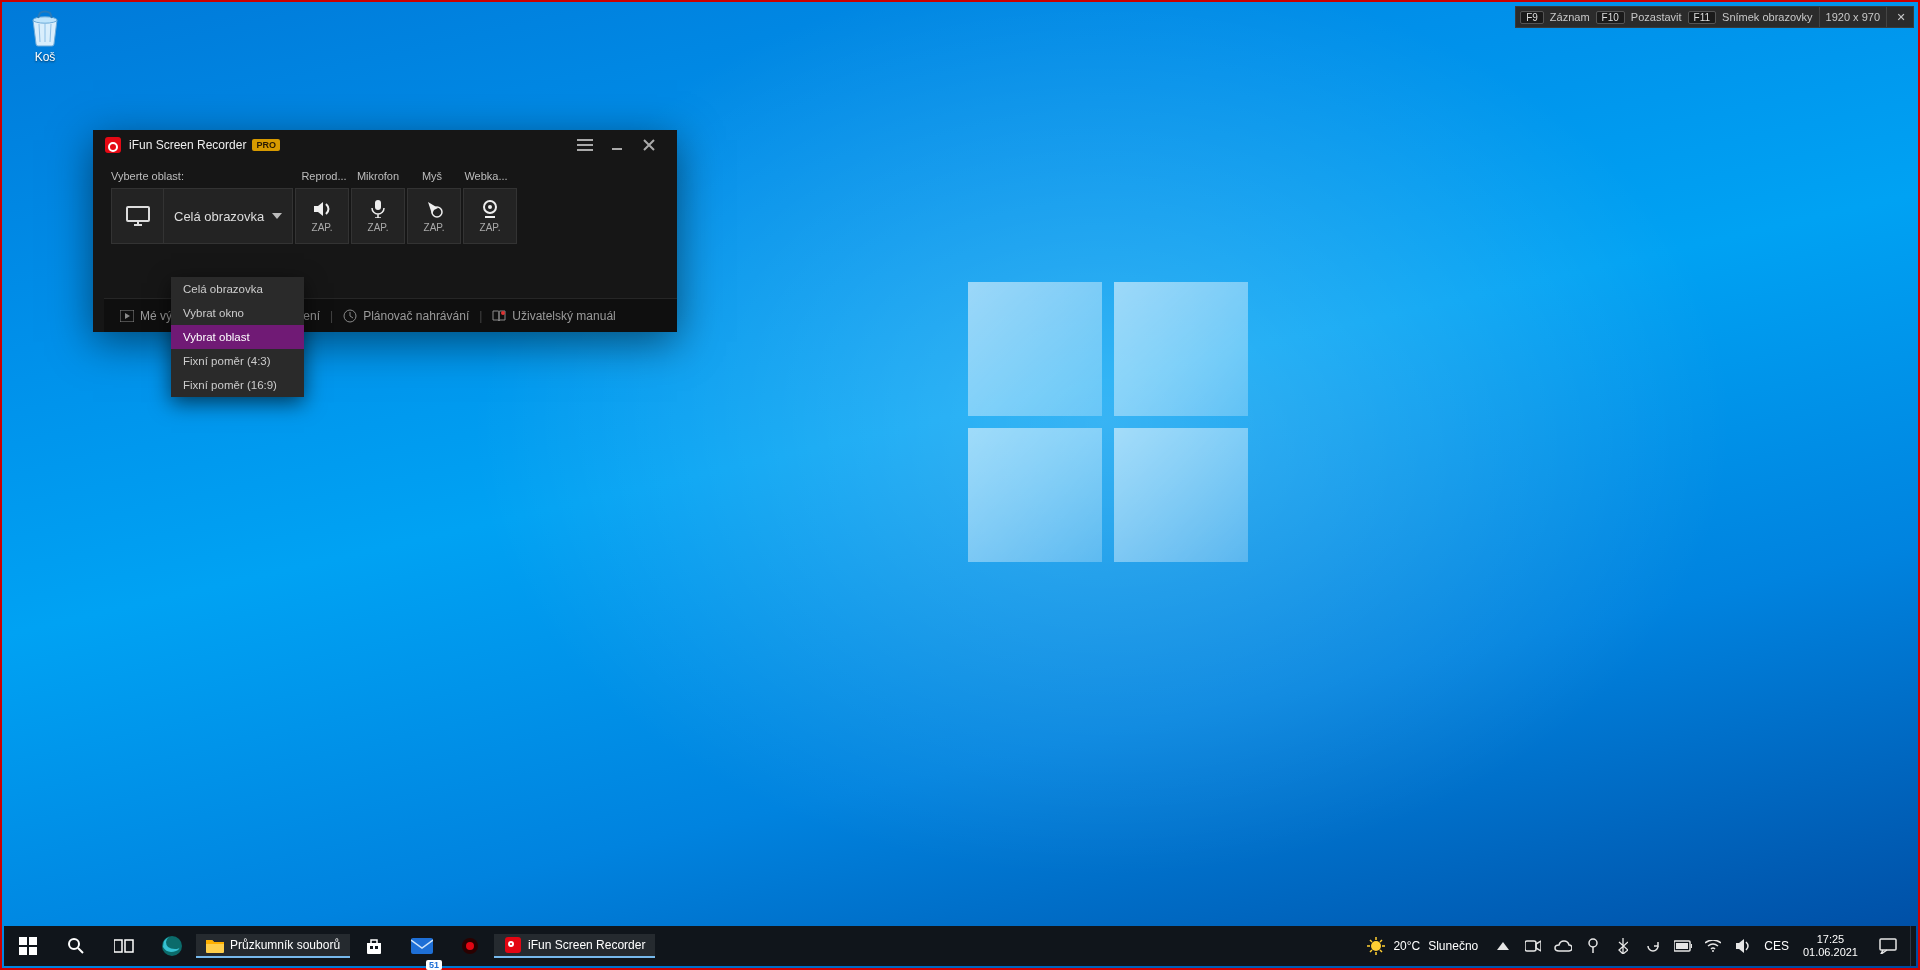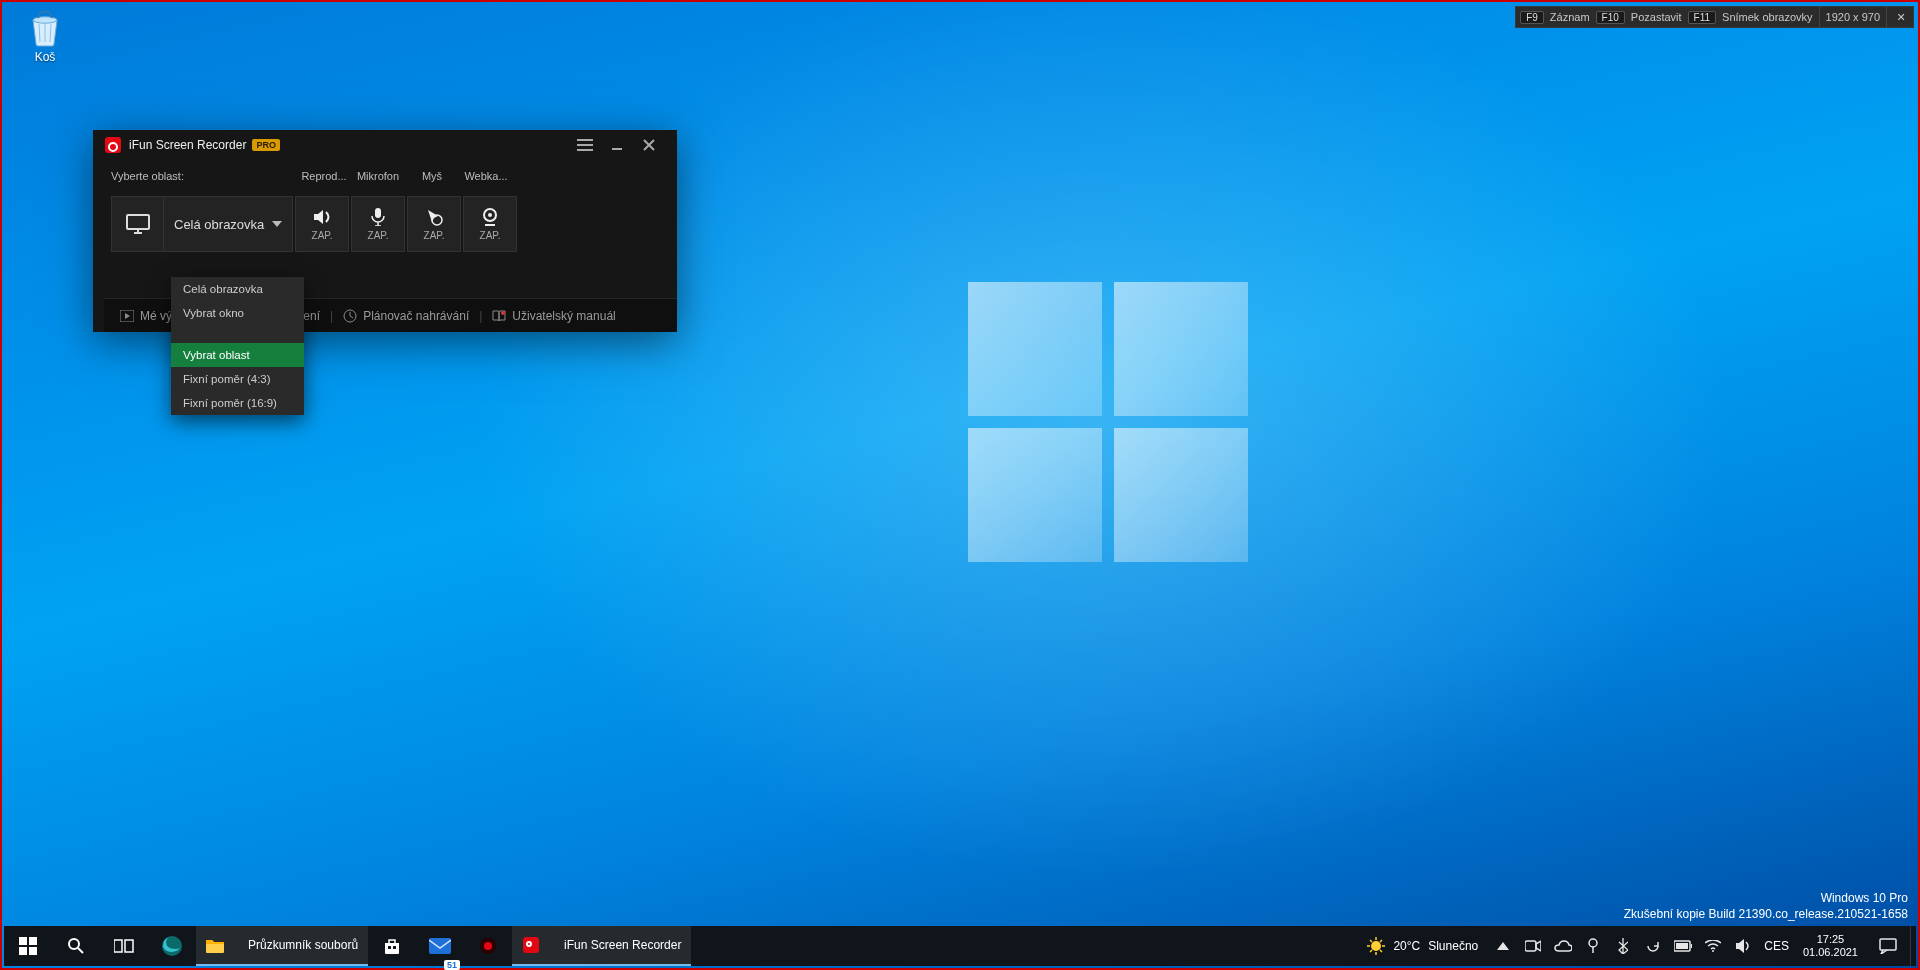--- a/index.html
+++ b/index.html
@@ -42,21 +42,21 @@
 .titlebar { height:30px; display:flex; align-items:center; padding:0 12px; }
 .titlebar .appicon { width:16px; height:16px; background:#e50914; border-radius:3px; position:relative; margin-right:8px; }
 .titlebar .appicon::after{content:"";position:absolute;left:3px;top:5px;width:6px;height:6px;border:2px solid #fff;border-radius:50%}
 .titlebar .title { font-size:12px; color:#eee; }
 .titlebar .pro { margin-left:6px; background:#d79a00; color:#2a1a00; font-size:9px; font-weight:700; padding:1px 4px; border-radius:2px; }
 .titlebar .spacer { flex:1; }
 .titlebar .winbtn { width:32px; height:30px; display:flex; align-items:center; justify-content:center; color:#aaa; cursor:pointer; }
 
 .body { display:flex; padding:10px 18px 0 18px; }
 .left { flex:1; }
-.labels { display:flex; font-size:11px; color:#bdbdbd; margin-bottom:14px; }
+.labels { display:flex; font-size:11px; color:#bdbdbd; margin-bottom:6px; }
 .labels .areaLbl { width:186px; }
 .labels .col { width:54px; text-align:center; overflow:hidden; white-space:nowrap; }
 
 .controls { display:flex; gap:2px; }
 .area-btn { display:flex; height:56px; }
 .area-btn .mon { width:52px; background:#232323; display:flex; align-items:center; justify-content:center; border:1px solid #333; border-right:none; }
 .area-btn .sel { width:130px; background:#232323; border:1px solid #333; display:flex; align-items:center; justify-content:space-between; padding:0 10px; font-size:13px; cursor:pointer; }
 
 .opt { width:54px; height:56px; background:#232323; border:1px solid #333; display:flex; flex-direction:column; align-items:center; justify-content:center; gap:4px; cursor:pointer; }
 .opt .ic { width:20px; height:18px; display:flex; align-items:center; justify-content:center; color:#eee; }
@@ -71,26 +71,26 @@
 
 .footer { position:absolute; left:11px; right:0; bottom:0; height:34px; background:#0f0f0f; border-top:1px solid #262626;
   display:flex; align-items:center; padding:0 16px; gap:10px; font-size:12px; color:#9a9a9a; }
 .footer .fitem { display:flex; align-items:center; gap:6px; cursor:pointer; }
 .footer .divider { color:#444; }
 .footer .fic { width:14px; height:14px; display:inline-flex; align-items:center; justify-content:center; }
 
 
 #dropdown { position:absolute; left:169px; top:275px; width:133px; background:#2a2a2a; box-shadow:0 6px 20px rgba(0,0,0,.6); }
 #dropdown .it { padding:6px 12px; font-size:11.5px; color:#ccc; cursor:pointer; }
-#dropdown .it.hover { background:#15803d; color:#fff;margin-top:18px; }
+#dropdown .it.hover { background:#701a75; color:#fff; }
 
 
 #taskbar { position:absolute; left:2px; right:2px; bottom:2px; height:40px; background:#10151b; display:flex; align-items:center; color:#fff; }
 #taskbar .tb { width:48px; height:56px; display:flex; align-items:center; justify-content:center; cursor:pointer; }
-#taskbar .task { height:40px; display:flex; align-items:center; gap:24px; padding:0 10px; cursor:pointer; border-bottom:2px solid transparent; }
+#taskbar .task { height:24px; display:flex; align-items:center; gap:6px; padding:0 10px; cursor:pointer; border-bottom:2px solid transparent; }
 #taskbar .task.open { background:rgba(255,255,255,.09); border-bottom-color:#76b9ed; }
 #taskbar .task .tic { width:18px; height:18px; display:flex; align-items:center; justify-content:center; }
 #taskbar .task .tl { font-size:12px; }
 #taskbar .flex { flex:1; }
 .tray { display:flex; align-items:center; gap:12px; padding:0 6px; height:40px; }
 .tray .ti { width:18px; height:18px; display:flex; align-items:center; justify-content:center; cursor:pointer; color:#e6e6e6; }
 .weather { display:flex; align-items:center; gap:8px; padding:0 10px; font-size:12px; cursor:pointer; }
 .clock { text-align:center; font-size:11px; line-height:13px; padding:0 8px; cursor:pointer; }
 .notif { width:44px; height:40px; display:flex; align-items:center; justify-content:center; cursor:pointer; }
 .showdesk { width:6px; height:40px; border-left:1px solid #2e3947; cursor:pointer; }
@@ -114,24 +114,20 @@
     <div class="label">Koš</div>
   </div>
 
   <div id="winlogo">
     <div class="tile tl"></div>
       <div class="tile tr"></div>
       <div class="tile bl"></div>
       <div class="tile br"></div>
   </div>
 
-  <div id="watermark">
-    <div>Windows 10 Pro</div>
-    <div>Zkušební kopie Build 21390.co_release.210521-1658</div>
-  </div>
 
   <div id="overlay">
     <span class="key">F9</span>
     <span>Záznam</span>
     <span class="key">F10</span>
     <span>Pozastavit</span>
     <span class="key">F11</span>
     <span>Snímek obrazovky</span>
     <span class="sep"></span>
     <span>1920 x 970</span>

